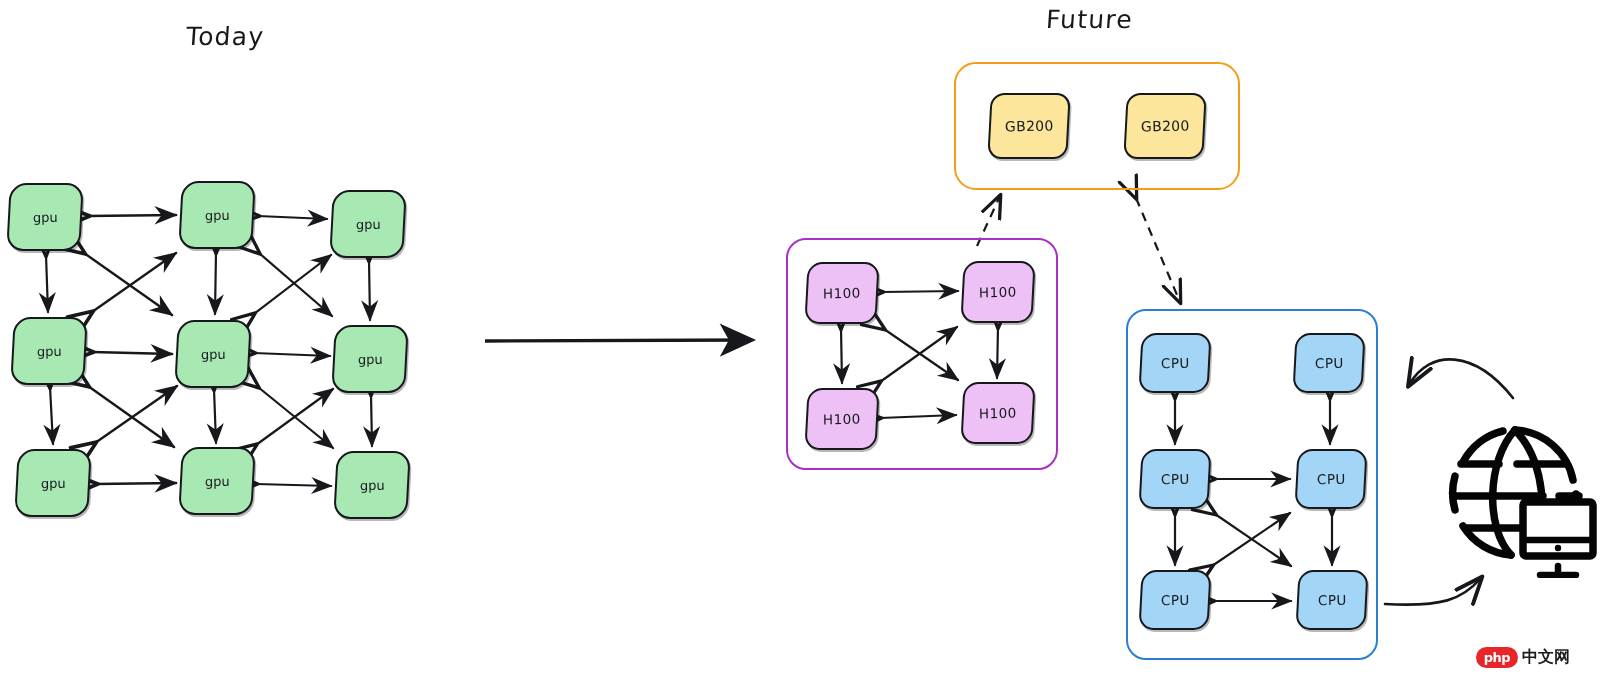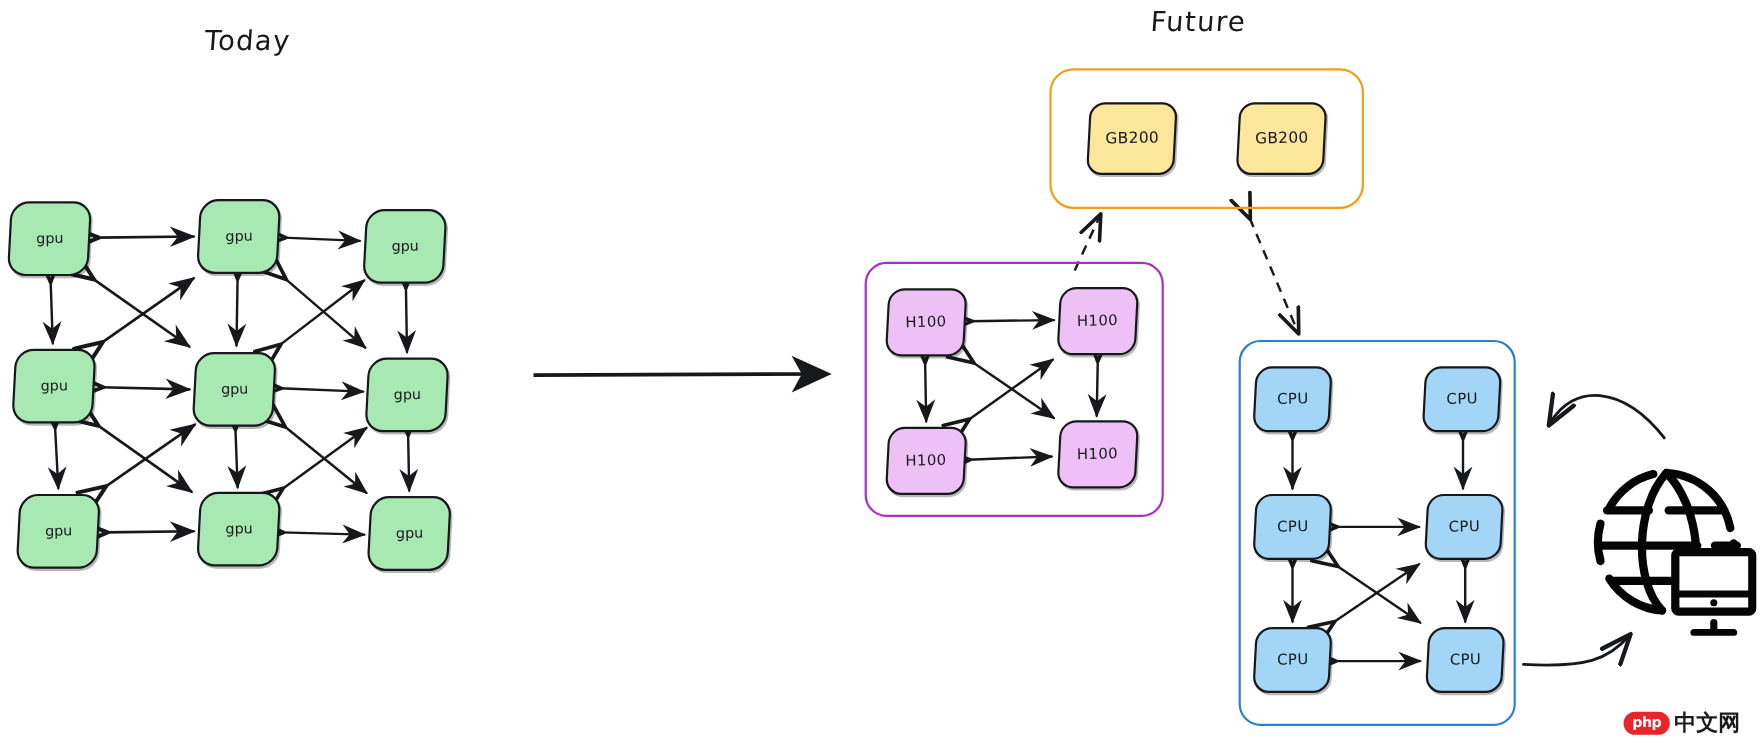--- a/index.html
+++ b/index.html
@@ -43,21 +43,21 @@
   #group-h100{left:786px;top:238px;width:272px;height:232px;border:2.6px solid #aa2fc6;border-radius:20px;}
   #group-cpu{left:1126px;top:309px;width:252px;height:351px;border:2.6px solid #2b7fd2;border-radius:20px;}
 
   #globe-icon{position:absolute;left:1437px;top:418px;width:160px;height:160px;}
   #watermark{position:absolute;left:1476px;top:645px;width:112px;height:24px;
              display:flex;align-items:center;gap:4px;}
   #wm-php{width:42px;height:21px;border-radius:11px;background:#e8262a;
           color:#fff;font-size:13px;font-weight:bold;display:flex;
           align-items:center;justify-content:center;letter-spacing:-.5px;
           font-family:"DejaVu Sans","Liberation Sans",sans-serif;}
-  #wm-cn{font-size:20px;font-weight:bold;color:#1b1b1b;letter-spacing:0px;
+  #wm-cn{font-size:16px;font-weight:bold;color:#1b1b1b;letter-spacing:0px;
          font-family:"DejaVu Sans","Liberation Sans",sans-serif;}
 </style>
 </head>
 <body>
 
 <div id="stage">
 
   <svg id="canvas" viewBox="0 0 1600 680">
     <defs>
       <marker id="ah" markerWidth="11" markerHeight="9" refX="9.4" refY="4.5" orient="auto">

